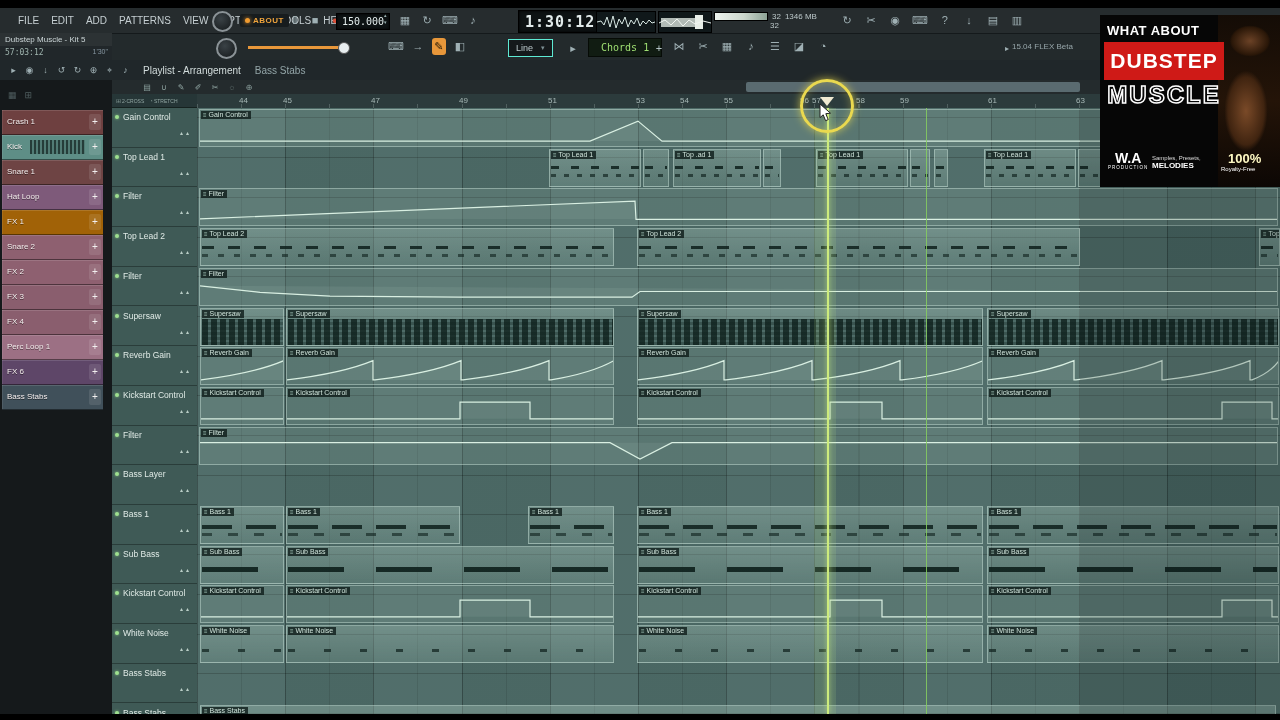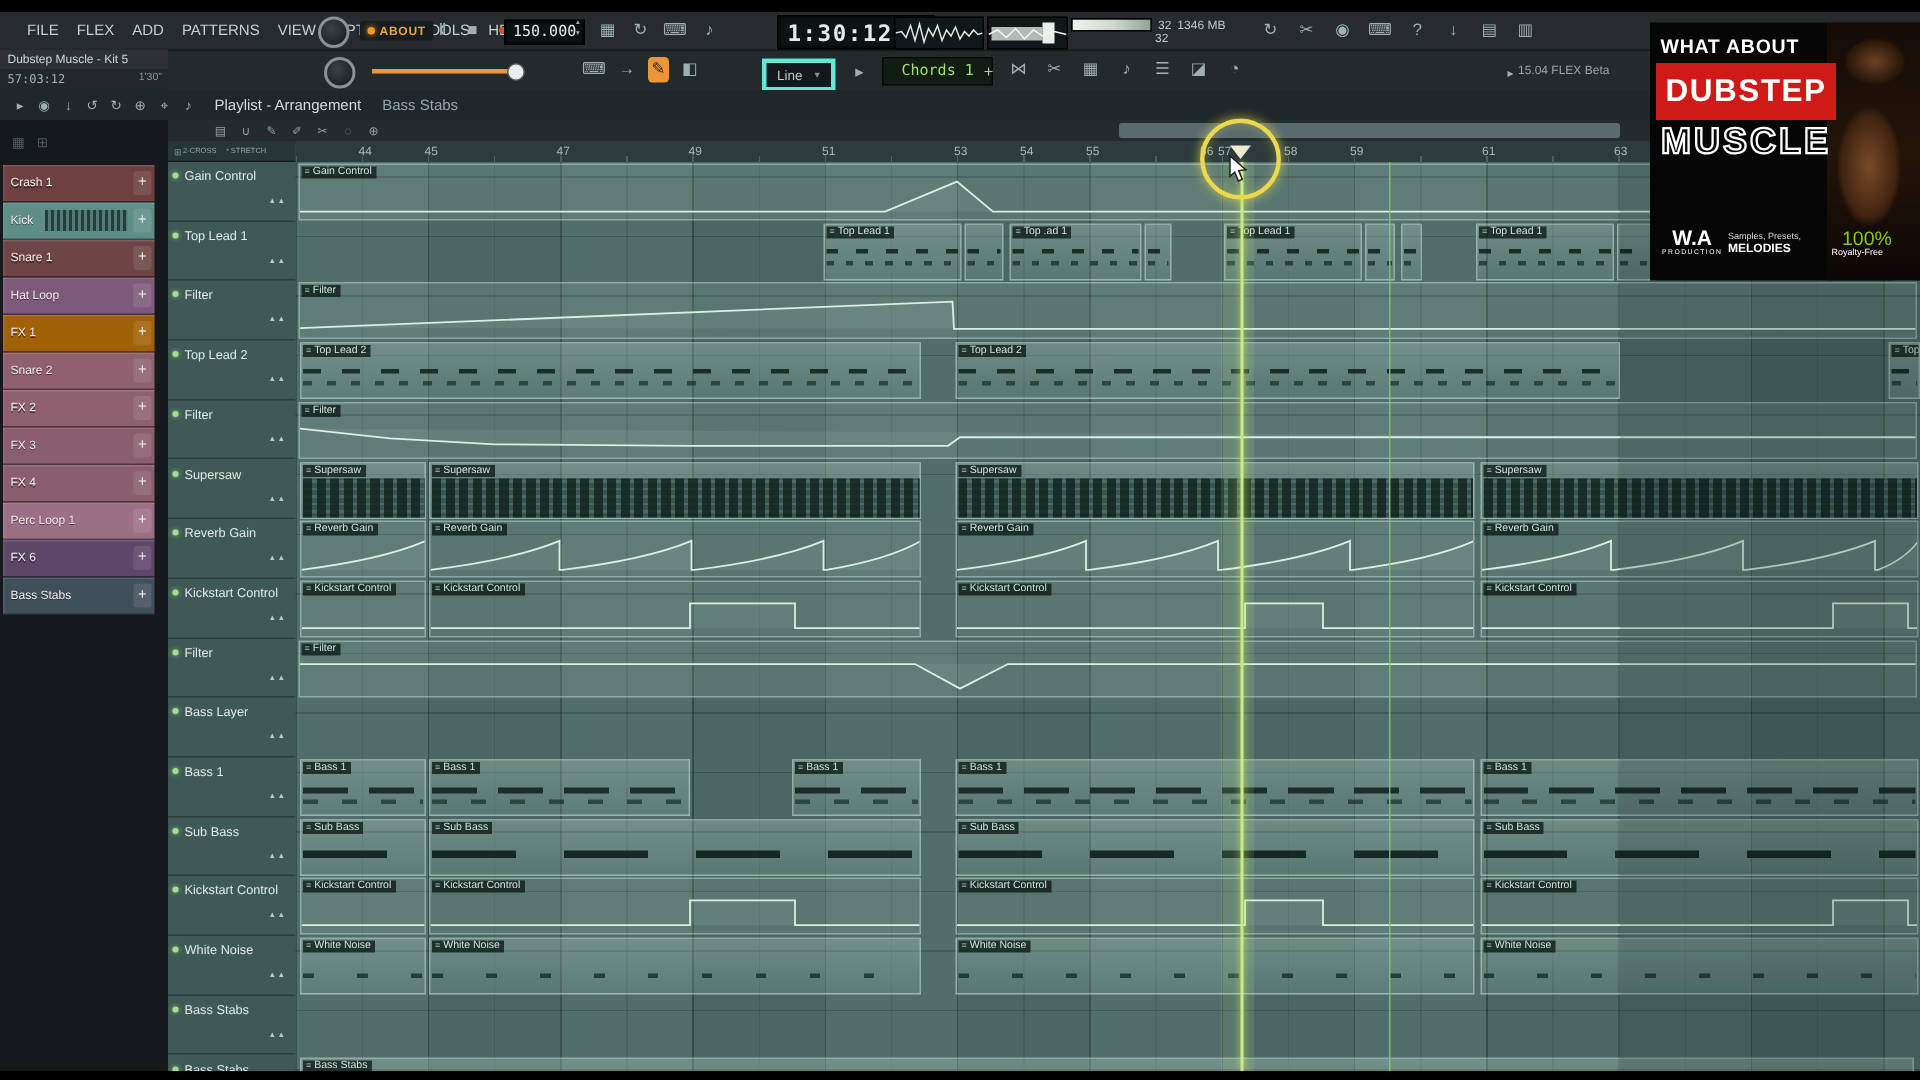--- a/index.html
+++ b/index.html
@@ -39,21 +39,21 @@
   .mtxt{font-size:8px;color:#bcc8ca;}
   .mrow.r2{padding-left:56px;height:9px;}
   
   .toolbar2{position:absolute;left:0;top:34px;width:1280px;height:26px;background:#232a2c;border-bottom:1px solid #121719;}
   .knob.k2{left:216px;top:38px;}
   .vslider{position:absolute;left:248px;top:46px;width:100px;height:3px;background:#3a4446;border-radius:2px;}
   .vfill{position:absolute;left:0;top:0;height:3px;width:94px;background:#e8973a;}
   .vhandle{position:absolute;left:90px;top:-4px;width:10px;height:10px;border-radius:50%;background:#e8eef0;border:1px solid #555;}
   #tb2-left{position:absolute;left:388px;top:38px;gap:7px;}
   .selbox{position:absolute;left:508px;top:39px;background:#15191b;color:#bac7ca;font-size:9px;padding:3px 7px;
-          display:flex;gap:8px;align-items:center;border:3px solid #5eead4;}
+          display:flex;gap:8px;align-items:center;border:1px solid #5eead4;}
   .sarr{font-size:7px;color:#7d9094;}
   .ib.snapnext{position:absolute;left:566px;top:40px;}
   .patlcd{position:absolute;left:588px;top:38px;background:#111c12;border:1px solid #060b06;color:#9fdf72;
           font-size:10px;font-family:"DejaVu Sans Mono",monospace;padding:3px 12px;}
   .ib.plus{position:absolute;left:652px;top:40px;color:#b6c5c8;}
   #tb2-right{position:absolute;left:672px;top:38px;gap:10px;}
   .ib.flexarr{position:absolute;left:1000px;top:40px;font-size:8px;}
   .flexlabel{position:absolute;left:1012px;top:42px;font-size:8px;color:#97a6aa;}
   
   .bh1{position:absolute;left:0;top:33px;width:112px;height:13px;background:#2c3234;color:#ccd6d8;font-size:8px;
@@ -148,36 +148,36 @@
           display:flex;align-items:center;justify-content:center;}
   .ad-red span{font-size:21px;font-weight:bold;color:#fff;letter-spacing:1px;}
   .ad-muscle{position:absolute;left:4px;top:66px;width:120px;text-align:center;font-size:24px;font-weight:bold;
              letter-spacing:2px;color:rgba(0,0,0,0);-webkit-text-stroke:1.5px #fff;}
   .ad-logo{position:absolute;left:8px;top:136px;color:#fff;text-align:center;}
   .ad-logo .l1{font-size:14px;font-weight:bold;line-height:14px;}
   .ad-logo .l2{font-size:4.5px;letter-spacing:1px;}
   .ad-tag{position:absolute;left:52px;top:140px;color:#ddd;}
   .ad-tag .t1{font-size:6px;}
   .ad-tag .t2{font-size:8px;font-weight:bold;color:#fff;}
-  .ad-pct{position:absolute;left:128px;top:136px;color:#84cc16;font-weight:normal;font-size:13px;z-index:2;}
+  .ad-pct{position:absolute;left:128px;top:136px;color:#fef9c3;font-weight:bold;font-size:13px;z-index:2;}
   .ad-roy{position:absolute;left:121px;top:151px;color:#fff;font-size:6px;z-index:2;}
   
   .hl{position:absolute;left:800px;top:79px;width:48px;height:48px;border:3px solid #ead94f;border-radius:50%;
       box-shadow:0 0 8px rgba(234,217,79,.75), inset 0 0 8px rgba(234,217,79,.35);z-index:50;}
   .cursor{position:absolute;left:819px;top:103px;z-index:55;}
 </style>
 </head>
 <body>
 
 <div class="screen">
 
   <header class="menubar">
     <nav id="menu">
         <span class="mi">FILE</span>
-        <span class="mi">FLEX</span>
+        <span class="mi">EDIT</span>
         <span class="mi">ADD</span>
         <span class="mi">PATTERNS</span>
         <span class="mi">VIEW</span>
         <span class="mi">OPTIONS</span>
         <span class="mi">TOOLS</span>
         <span class="mi">HELP</span>
       </nav>
     <div class="knob"></div>
     <div class="songbox">
       <span class="songdot"></span>

